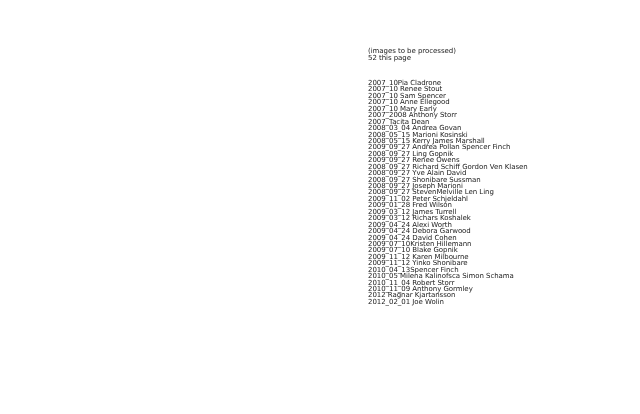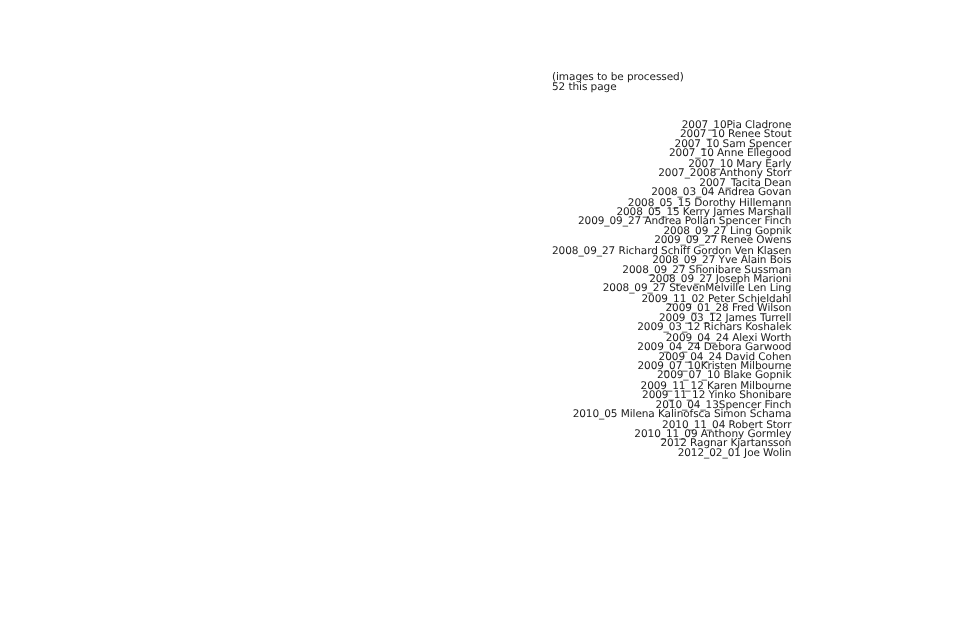--- a/index.html
+++ b/index.html
@@ -28,21 +28,20 @@
     letter-spacing: -0.05px;
   }
   .header div {
     height: 7px;
   }
   .list {
     margin-top: 18px;
     font-size: 7px;
     line-height: 6.45px;
     letter-spacing: -0.05px;
-    text-align: right;
   }
   .list .row {
     height: 6.45px;
   }
 </style>
 </head>
 <body>
 
 <div class="canvas" style="color: rgb(26, 26, 26); background: rgb(255, 255, 255);">
   <div class="textblock">
@@ -52,38 +51,38 @@
     </div>
     <div class="list" id="image-list">
         <div class="row">2007_10Pia Cladrone</div>
         <div class="row">2007_10 Renee Stout</div>
         <div class="row">2007_10 Sam Spencer</div>
         <div class="row">2007_10 Anne Ellegood</div>
         <div class="row">2007_10 Mary Early</div>
         <div class="row">2007_2008 Anthony Storr</div>
         <div class="row">2007_Tacita Dean</div>
         <div class="row">2008_03_04 Andrea Govan</div>
-        <div class="row">2008_05_15 Dorothy Hillemann</div>
+        <div class="row">2008_05_15 Marioni Kosinski</div>
         <div class="row">2008_05_15 Kerry James Marshall</div>
         <div class="row">2009_09_27 Andrea Pollan Spencer Finch</div>
         <div class="row">2008_09_27 Ling Gopnik</div>
         <div class="row">2009_09_27 Renee Owens</div>
         <div class="row">2008_09_27 Richard Schiff Gordon Ven Klasen</div>
-        <div class="row">2008_09_27 Yve Alain Bois</div>
+        <div class="row">2008_09_27 Yve Alain David</div>
         <div class="row">2008_09_27 Shonibare Sussman</div>
         <div class="row">2008_09_27 Joseph Marioni</div>
         <div class="row">2008_09_27 StevenMelville Len Ling</div>
         <div class="row">2009_11_02 Peter Schjeldahl</div>
         <div class="row">2009_01_28 Fred Wilson</div>
         <div class="row">2009_03_12 James Turrell</div>
         <div class="row">2009_03_12 Richars Koshalek</div>
         <div class="row">2009_04_24 Alexi Worth</div>
         <div class="row">2009_04_24 Debora Garwood</div>
         <div class="row">2009_04_24 David Cohen</div>
-        <div class="row">2009_07_10Kristen Milbourne</div>
+        <div class="row">2009_07_10Kristen Hillemann</div>
         <div class="row">2009_07_10 Blake Gopnik</div>
         <div class="row">2009_11_12 Karen Milbourne</div>
         <div class="row">2009_11_12 Yinko Shonibare</div>
         <div class="row">2010_04_13Spencer Finch</div>
         <div class="row">2010_05 Milena Kalinofsca Simon Schama</div>
         <div class="row">2010_11_04 Robert Storr</div>
         <div class="row">2010_11_09 Anthony Gormley</div>
         <div class="row">2012 Ragnar Kjartansson</div>
         <div class="row">2012_02_01 Joe Wolin</div>
       </div>

